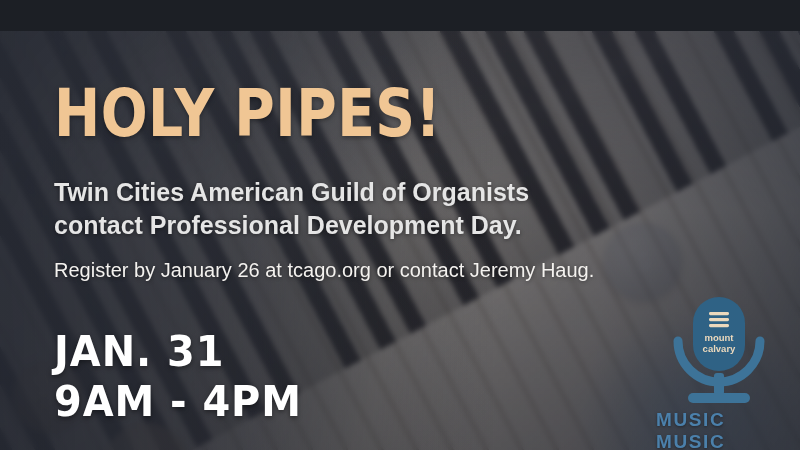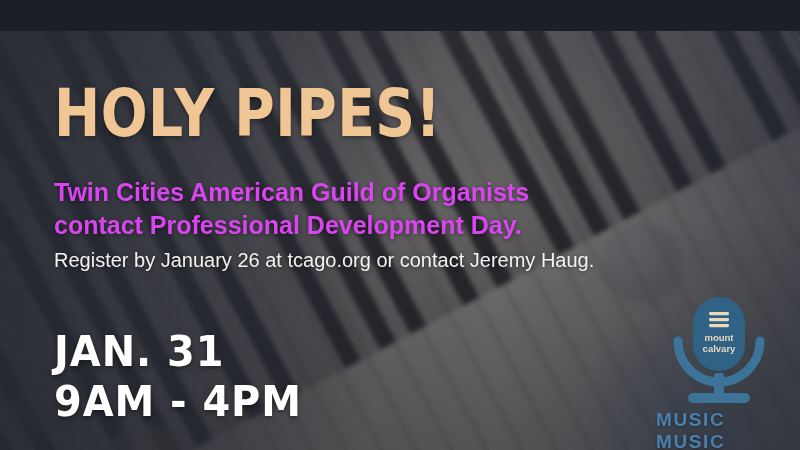--- a/index.html
+++ b/index.html
@@ -153,27 +153,27 @@
     text-shadow:0 2px 5px rgba(0,0,0,.35);
     white-space:nowrap;
   }
 
   .subhead {
     position:absolute; left:54px; top:145px;
     width:620px;
     font-size:25px;
     font-weight:700;
     line-height:1.33;
-    color:#d946ef;
+    color:#e5e5e5;
     text-shadow:0 1px 4px rgba(0,0,0,.45);
   }
   .subhead .l2 { display:block; }
 
   .register {
-    position:absolute; left:54px; top:216px;
+    position:absolute; left:54px; top:226px;
     font-size:20px;
     font-weight:400;
     line-height:1.3;
     color:#f4f2ef;
     text-shadow:0 1px 4px rgba(0,0,0,.45);
     white-space:nowrap;
   }
 
   .when {
     position:absolute; left:54px; top:296px;

